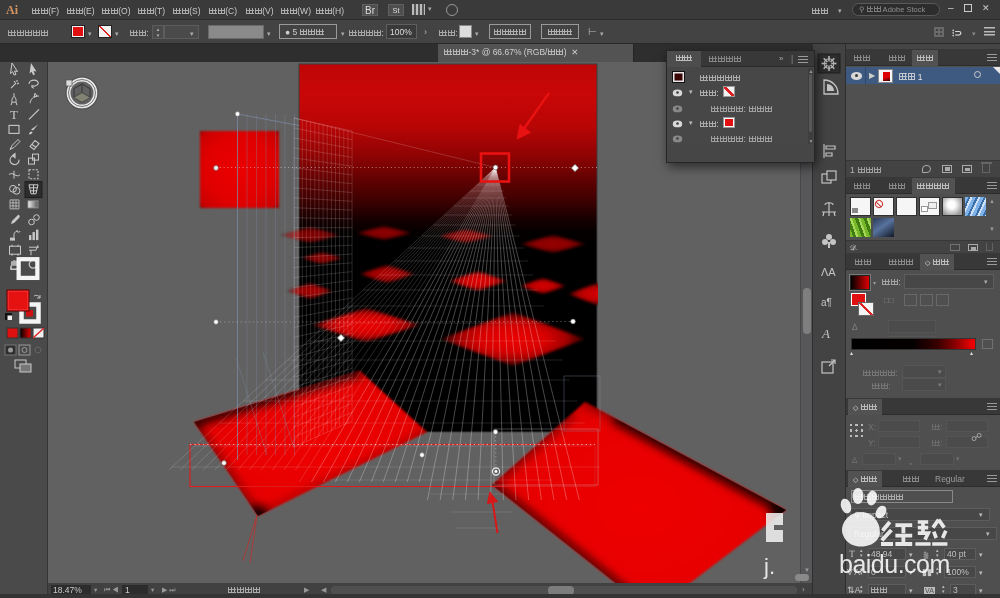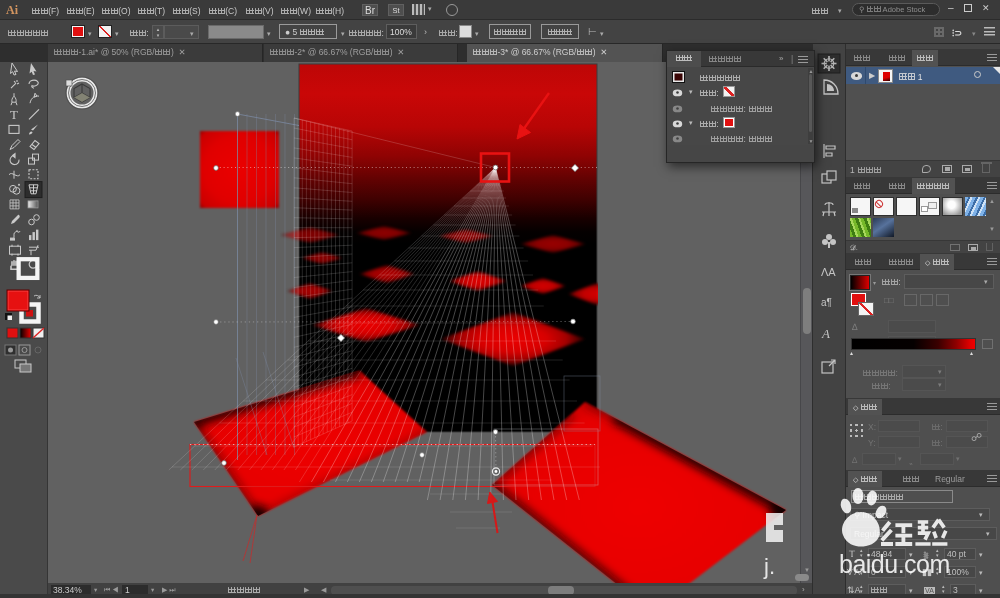--- a/index.html
+++ b/index.html
@@ -80,23 +80,21 @@
     <span class="ab" style="left:489px;top:4px;width:42px;height:15px;border:1px solid #999;color:#ccc;font-size:8.5px;line-height:14px;text-align:center"><i class="g"></i><i class="g"></i><i class="g"></i><i class="g"></i></span>
     <span class="ab" style="left:541px;top:4px;width:38px;height:15px;border:1px solid #999;color:#ccc;font-size:8.5px;line-height:14px;text-align:center"><i class="g"></i><i class="g"></i><i class="g"></i></span>
     <span class="ab" style="left:588px;top:6px;white-space:nowrap;"><span style="color:#bbb;font-size:10px">⊢</span></span>
     <span class="ab" style="left:600px;top:8px;white-space:nowrap;"><span style="color:#aaa;font-size:7px">▾</span></span>
     <span class="ab dim" style="left:934px;top:7px;width:10px;height:10px;background:repeating-linear-gradient(0deg,#999 0 2px,transparent 2px 4px),repeating-linear-gradient(90deg,#999 0 2px,transparent 2px 4px)"></span>
     <span class="ab" style="left:952px;top:6px;color:#ddd;font-size:9px;font-weight:bold">⁝⊃</span>
     <span class="ab" style="left:972px;top:8px;white-space:nowrap;"><span style="color:#888;font-size:7px">▾</span></span>
     <span class="ab" style="left:984px;top:7px;width:11px;height:9px;background:linear-gradient(#bbb,#bbb) 0 0/11px 1.5px no-repeat,linear-gradient(#bbb,#bbb) 0 3.5px/11px 1.5px no-repeat,linear-gradient(#bbb,#bbb) 0 7px/11px 1.5px no-repeat"></span>
   </div>
 <div class="tabbar ab">
-    <span class="tab" style="left:48px;width:215px"><i class="g"></i><i class="g"></i><i class="g"></i>-1.ai* @ 50% (RGB/<i class="g"></i><i class="g"></i>)&nbsp;&nbsp;✕</span>
-    <span class="tab" style="left:264px;width:194px"><i class="g"></i><i class="g"></i><i class="g"></i>-2* @ 66.67% (RGB/<i class="g"></i><i class="g"></i>)&nbsp;&nbsp;✕</span>
-    <span class="tab act" style="left:467px;width:196px"><i class="g"></i><i class="g"></i><i class="g"></i>-3* @ 66.67% (RGB/<i class="g"></i><i class="g"></i>)&nbsp;&nbsp;✕</span>
+    <span class="tab act" style="left:438px;width:196px"><i class="g"></i><i class="g"></i><i class="g"></i>-3* @ 66.67% (RGB/<i class="g"></i><i class="g"></i>)&nbsp;&nbsp;✕</span>
   </div>
 <div class="toolbar ab"><svg width="48" height="536" viewBox="0 62 48 536">
       <g transform="translate(9,63.0)">
         <path d="M3 0 L8.5 8.5 L5.5 8 L7 11.5 L5 12 L3.7 8.7 L1.5 10.5 Z" fill="none" stroke="#c9c9c9" stroke-width="1"></path>
       </g>
       <g transform="translate(28,63.0)">
         <path d="M3 0 L8.5 8.5 L5.5 8 L7 11.5 L5 12 L3.7 8.7 L1.5 10.5 Z" fill="#c9c9c9"></path>
       </g>
       <g transform="translate(9,78.1)">
         <path d="M2 10 L7 5 M8 2 l0 2 M5 3 l1.5 1.5 M10 5 l-2 1" stroke="#c9c9c9" stroke-width="1.1" fill="none"></path>
@@ -527,21 +525,21 @@
         <path d="M766 513 h17 v12 h-9 v5 h9 v12 h-17 Z" opacity="0.95"></path>
         <text x="764" y="574" font-size="22" font-family="Liberation Sans" fill="#f3f3f3">j.</text>
       </g>
     </svg><div class="vscroll ab" style="left:752px;top:0;height:521px">
       <div class="vthumb"></div>
       <div class="ab" style="left:3px;top:2px;color:#999;font-size:6px">▲</div>
       <div class="ab" style="left:3px;bottom:10px;color:#999;font-size:6px">▼</div>
       <div class="ab" style="left:-6px;bottom:2px;width:14px;height:7px;border-radius:4px;background:#8a8a8a"></div>
     </div></div>
 <div class="status ab">
-    <span class="ab" style="left:3px;top:2px;width:40px;height:11px;background:#2c2c2c;color:#ccc;padding:0 2px;line-height:11px">38.34%</span>
+    <span class="ab" style="left:3px;top:2px;width:40px;height:11px;background:#2c2c2c;color:#ccc;padding:0 2px;line-height:11px">18.47%</span>
     <span class="ab" style="left:46px;top:3px;color:#999;font-size:6.5px">▾</span>
     <span class="ab" style="left:56px;top:3px;color:#9a9a9a;font-size:7px">⏮&nbsp;◀</span>
     <span class="ab" style="left:74px;top:2px;width:26px;height:11px;background:#2c2c2c;color:#ccc;padding:0 3px;line-height:11px">1</span>
     <span class="ab" style="left:103px;top:3px;color:#999;font-size:6.5px">▾</span>
     <span class="ab" style="left:114px;top:3px;color:#9a9a9a;font-size:7px">▶&nbsp;⏭</span>
     <span class="ab" style="left:180px;top:2px;color:#c6c6c6"><i class="g"></i><i class="g"></i><i class="g"></i><i class="g"></i></span>
     <span class="ab" style="left:256px;top:3px;color:#999;font-size:7px">▶</span>
     <span class="ab" style="left:273px;top:3px;color:#999;font-size:7px">◀</span>
     <span class="ab" style="left:283px;top:3px;width:466px;height:9px;background:#4f4f4f;border-radius:4px"></span>
     <span class="ab" style="left:500px;top:3px;width:26px;height:9px;background:#7d7d7d;border-radius:4px"></span>

